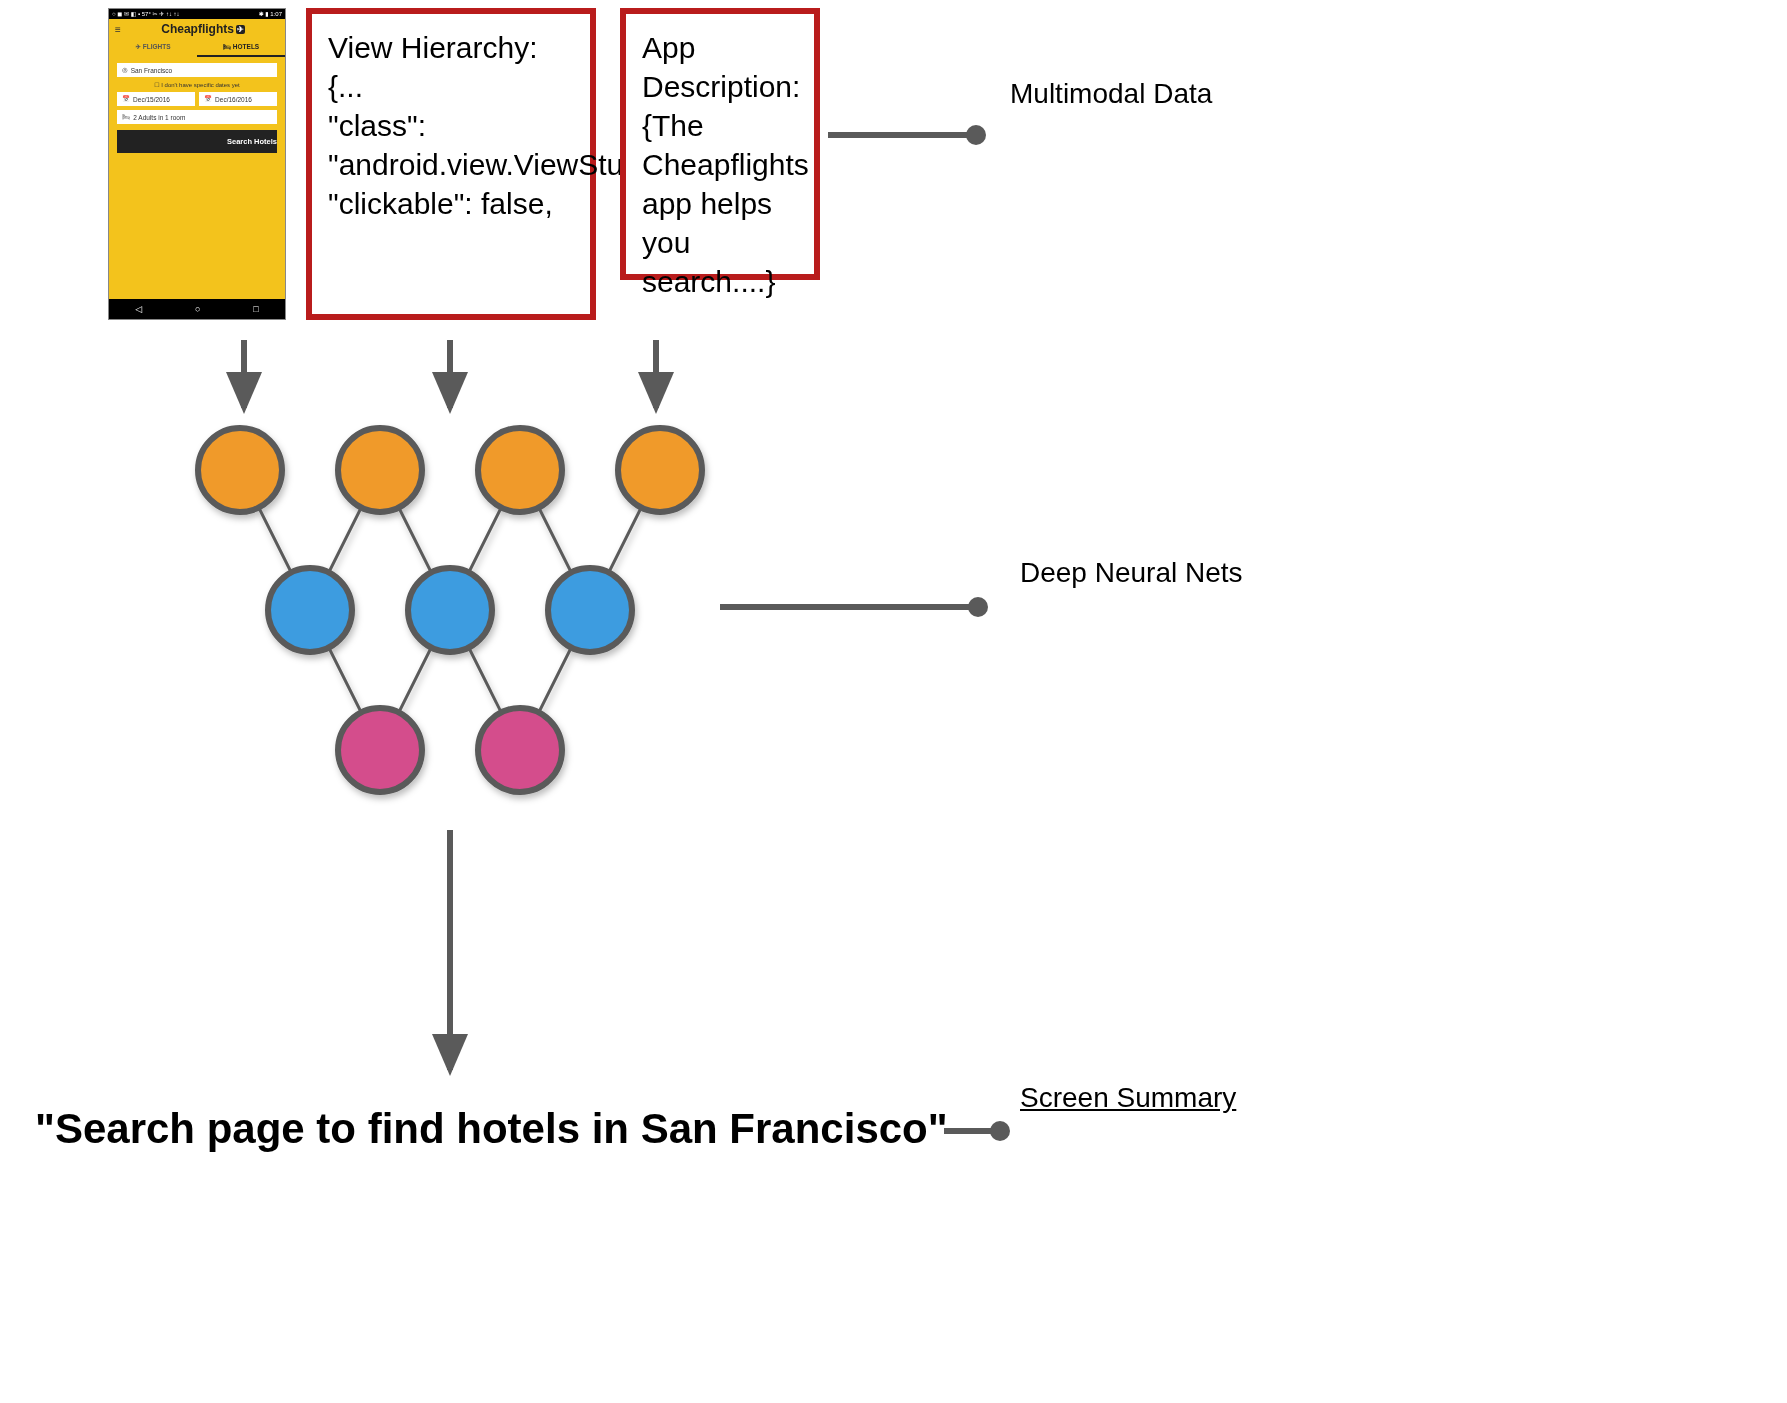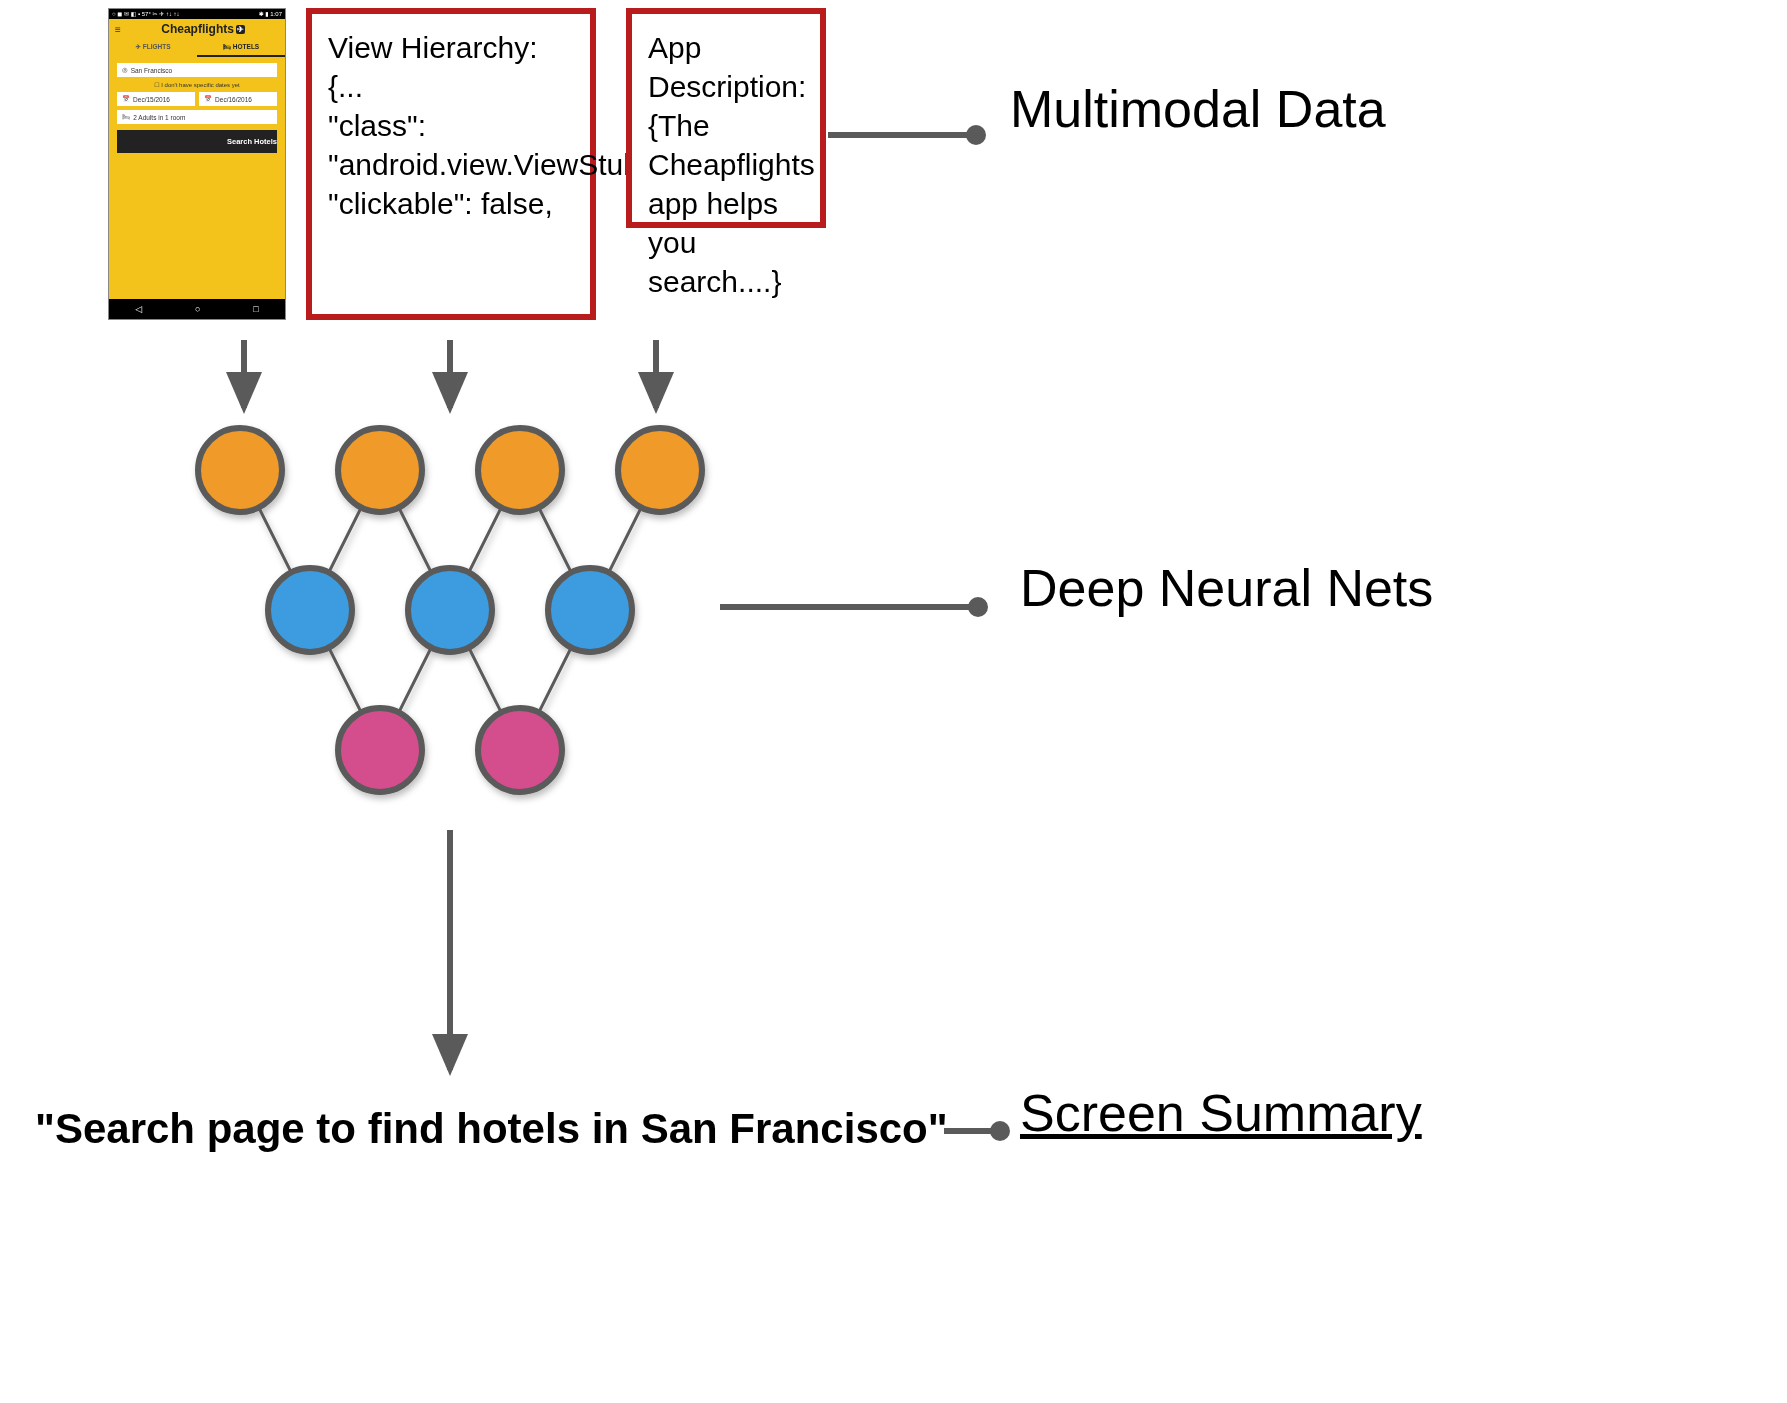--- a/index.html
+++ b/index.html
@@ -5,21 +5,21 @@
   * { box-sizing: border-box; margin: 0; padding: 0; }
   body {
     font-family: -apple-system, BlinkMacSystemFont, "Segoe UI", Arial, sans-serif;
     background: #fff;
     width: 1787px;
     height: 1403px;
     position: relative;
   }
   .label-right {
     position: absolute;
-    font-size: 52px;
+    font-size: 28px;
     font-weight: 300;
     color: #000;
     text-align: center;
     line-height: 1.3;
     font-family: "Helvetica Neue", Arial, sans-serif;
     font-stretch: condensed;
   }
   
   .phone {
     position: absolute;
@@ -136,21 +136,21 @@
     padding: 14px 16px;
     font-family: "Helvetica Neue", Arial, sans-serif;
     font-weight: 300;
     font-stretch: condensed;
     font-size: 30px;
     line-height: 1.3;
     color: #000;
     white-space: pre-line;
   }
   .box2 { left: 306px; top: 8px; width: 290px; height: 312px; }
-  .box3 { left: 620px; top: 8px; width: 200px; height: 220px; margin-left: 6px; }
+  .box3 { left: 620px; top: 8px; width: 200px; height: 272px; }
   
   .connector {
     position: absolute;
     height: 6px;
     background: #5a5a5a;
   }
   .connector .dot {
     position: absolute;
     right: -8px;
     top: -7px;

